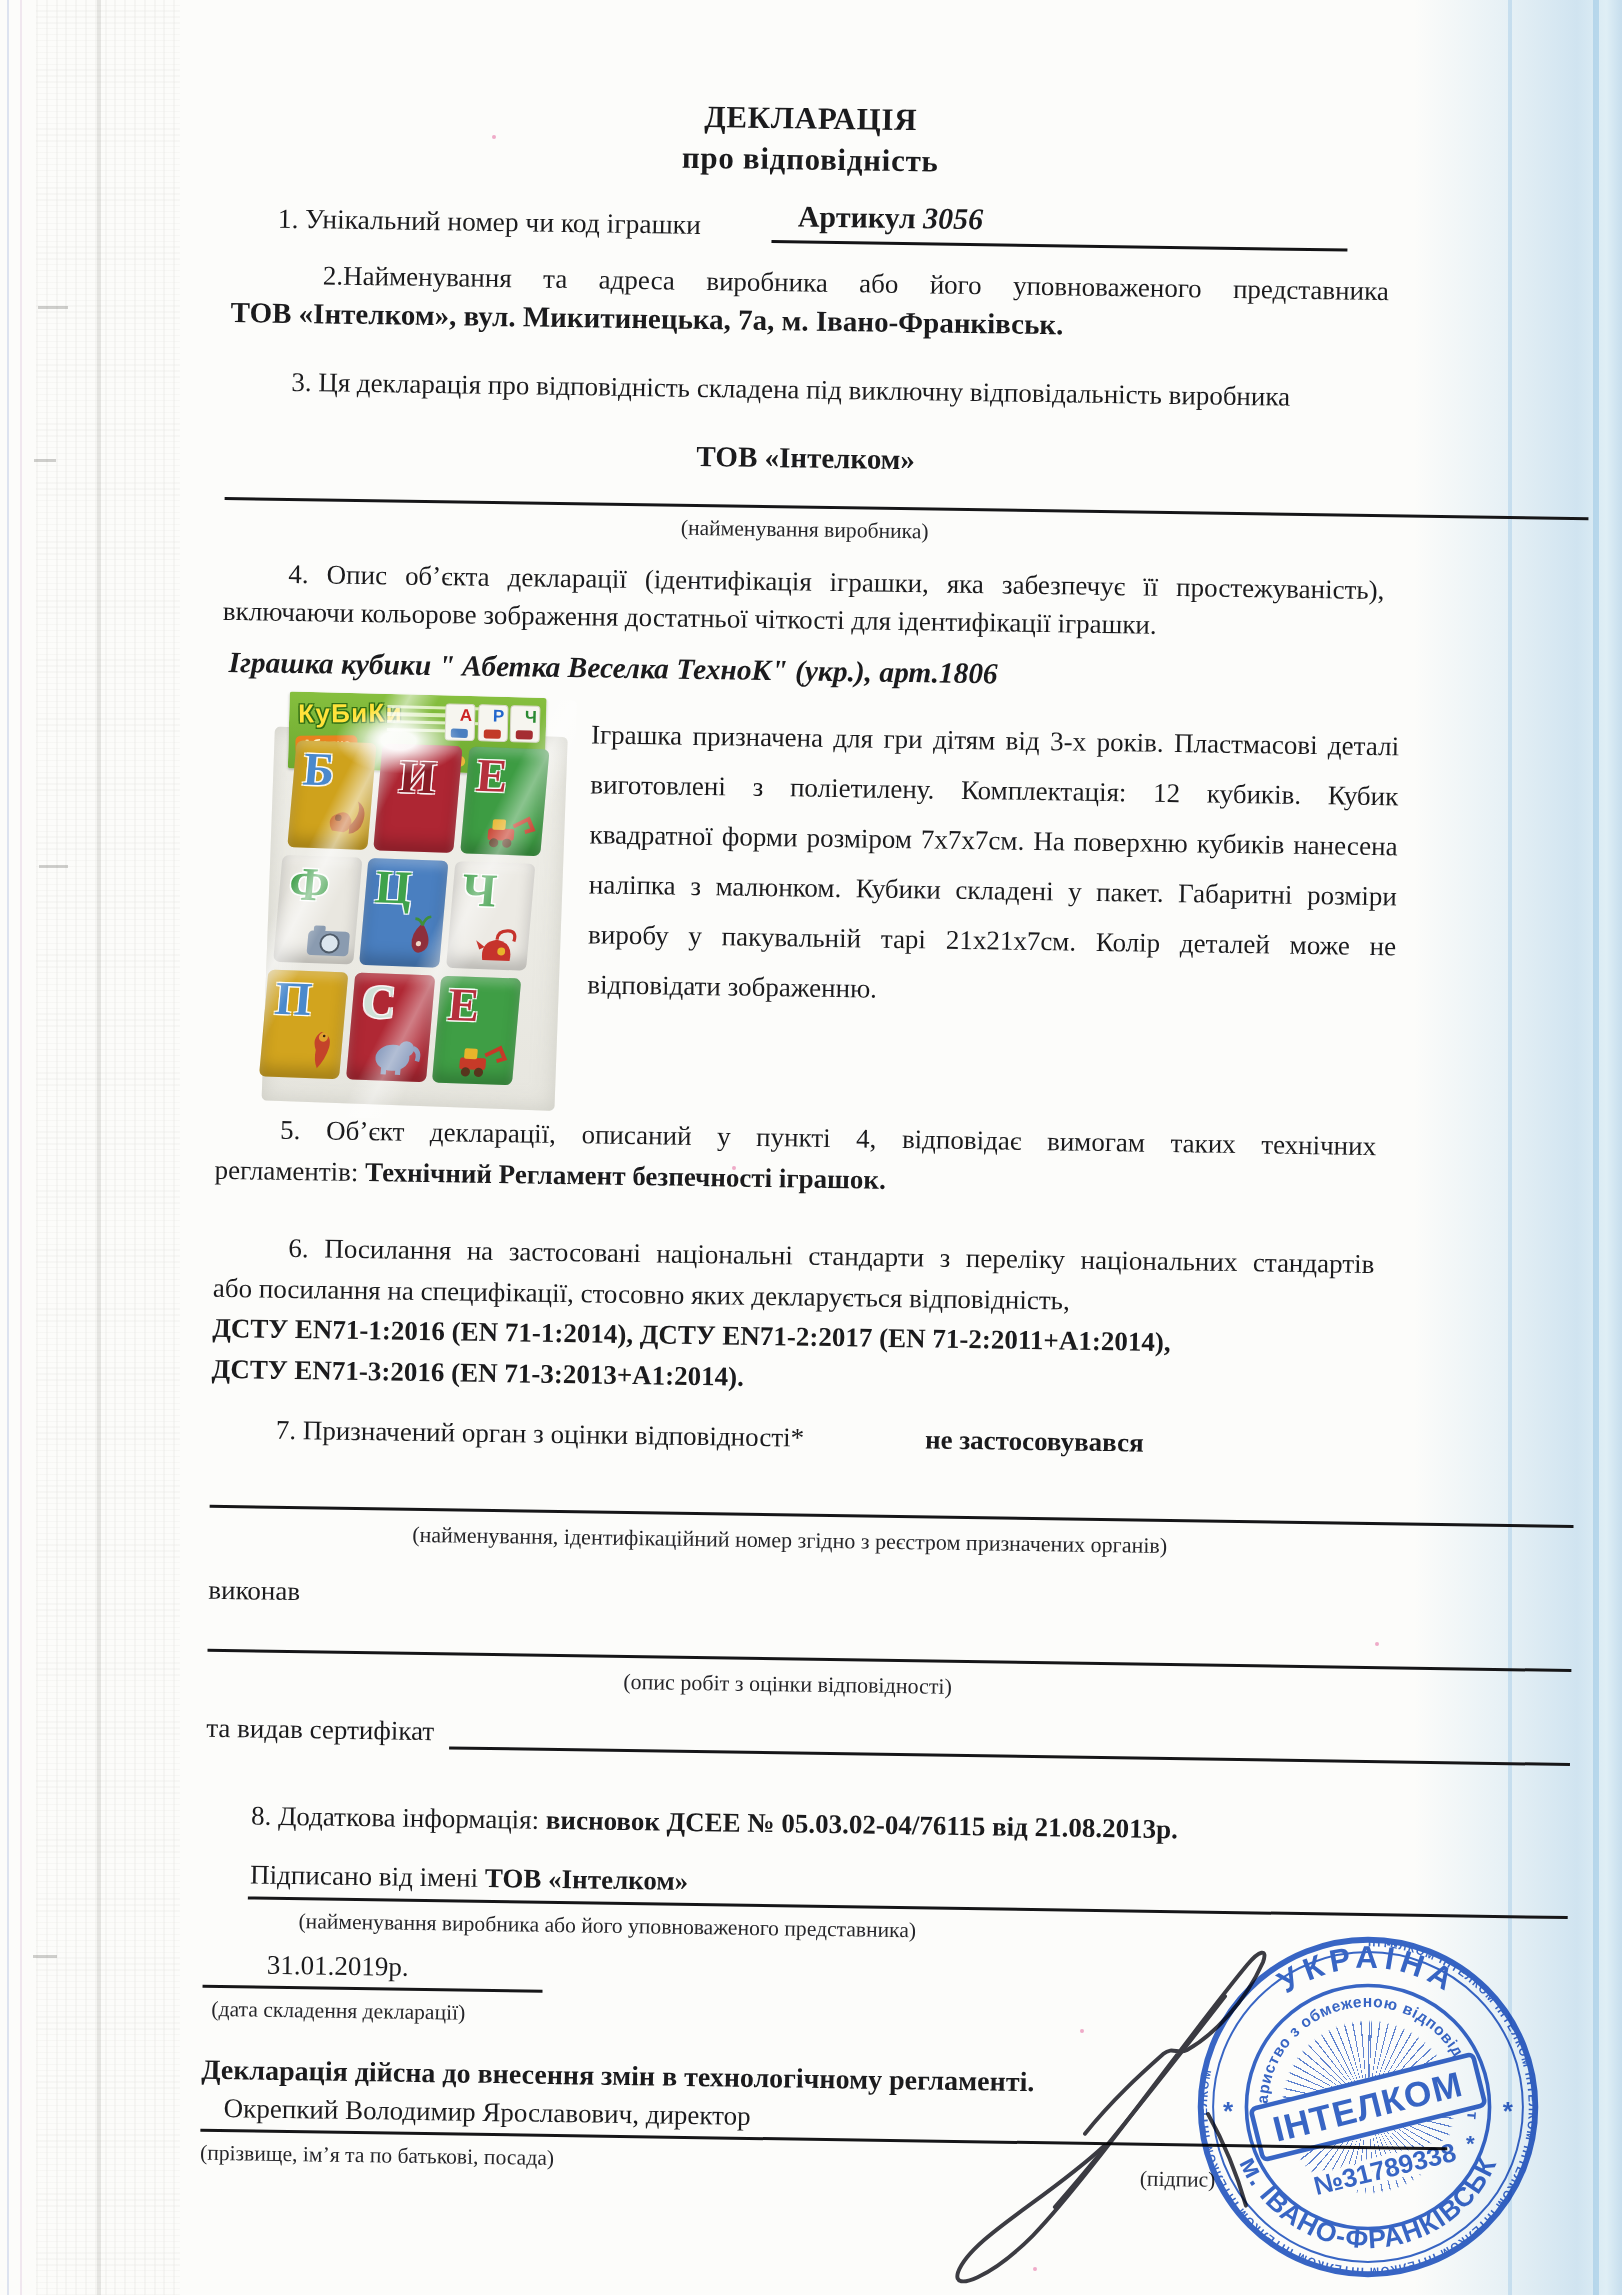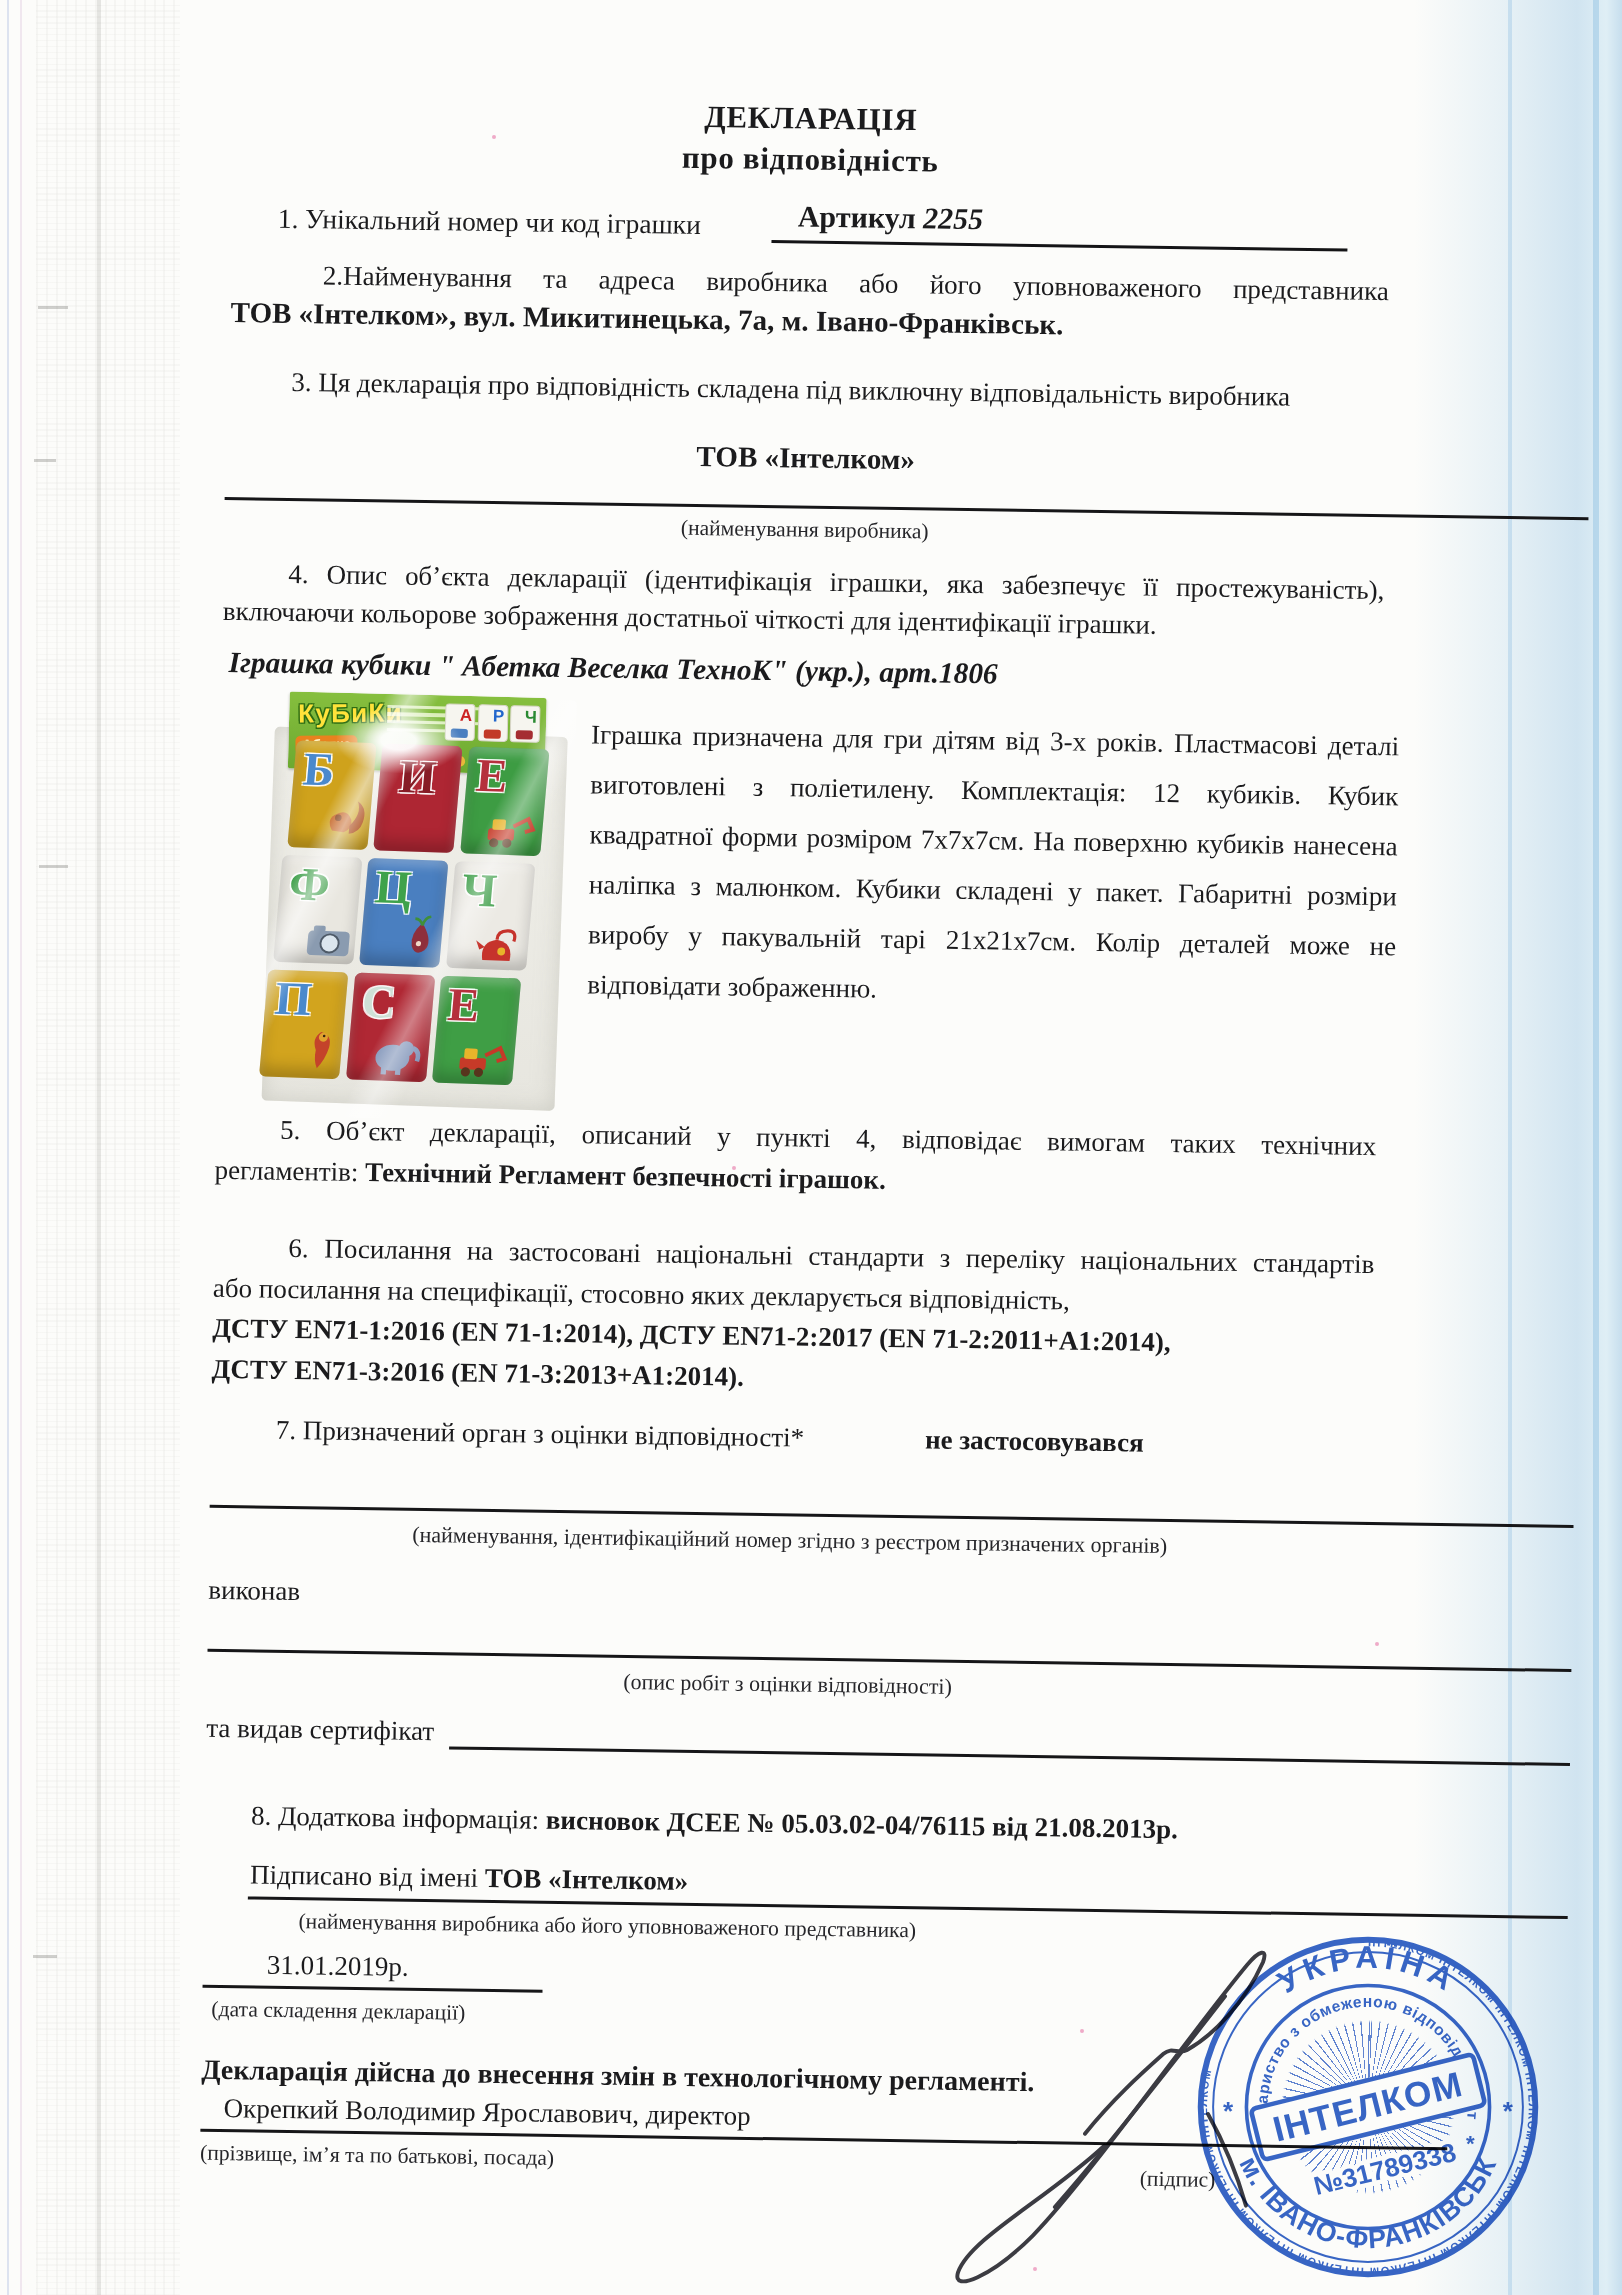--- a/index.html
+++ b/index.html
@@ -98,21 +98,21 @@
 <div class="speck" style="left:1080px;top:2029px;"></div>
 <div class="speck" style="left:1033px;top:2267px;"></div>
 <div class="speck" style="left:732px;top:1166px;"></div>
 
 <div class="doc">
 
   <div class="title-line" style="left:0;top:92px;">ДЕКЛАРАЦІЯ</div>
   <div class="title-line" style="left:0;top:133px;">про відповідність</div>
 
   <div class="t item1-label">1. Унікальний номер чи код іграшки</div>
-  <div class="item1-value"><span>Артикул</span>&nbsp;<span class="i">2255</span></div>
+  <div class="item1-value"><span>Артикул</span>&nbsp;<span class="i">3056</span></div>
 
   <div class="t just" style="left:0;top:257px;width:1161px;text-indent:95px;">2.Найменування та адреса виробника або його уповноваженого представника</div>
   <div class="t b" style="left:3.3px;top:294px;font-size:29px;">ТОВ «Інтелком», вул. Микитинецька, 7а, м. Івано-Франківськ.</div>
 
   <div class="t" style="left:65px;top:364px;width:1126px;">3. Ця декларація про відповідність складена під виключну відповідальність виробника</div>
 
   <div class="t b center" style="left:0;top:431px;width:1161px;font-size:29px;">ТОВ «Інтелком»</div>
   <div class="rule" style="left:0;top:497px;width:1364px;height:2.6px;"></div>
   <div class="cap center" style="left:0;top:509px;width:1161px;">(найменування виробника)</div>
 

